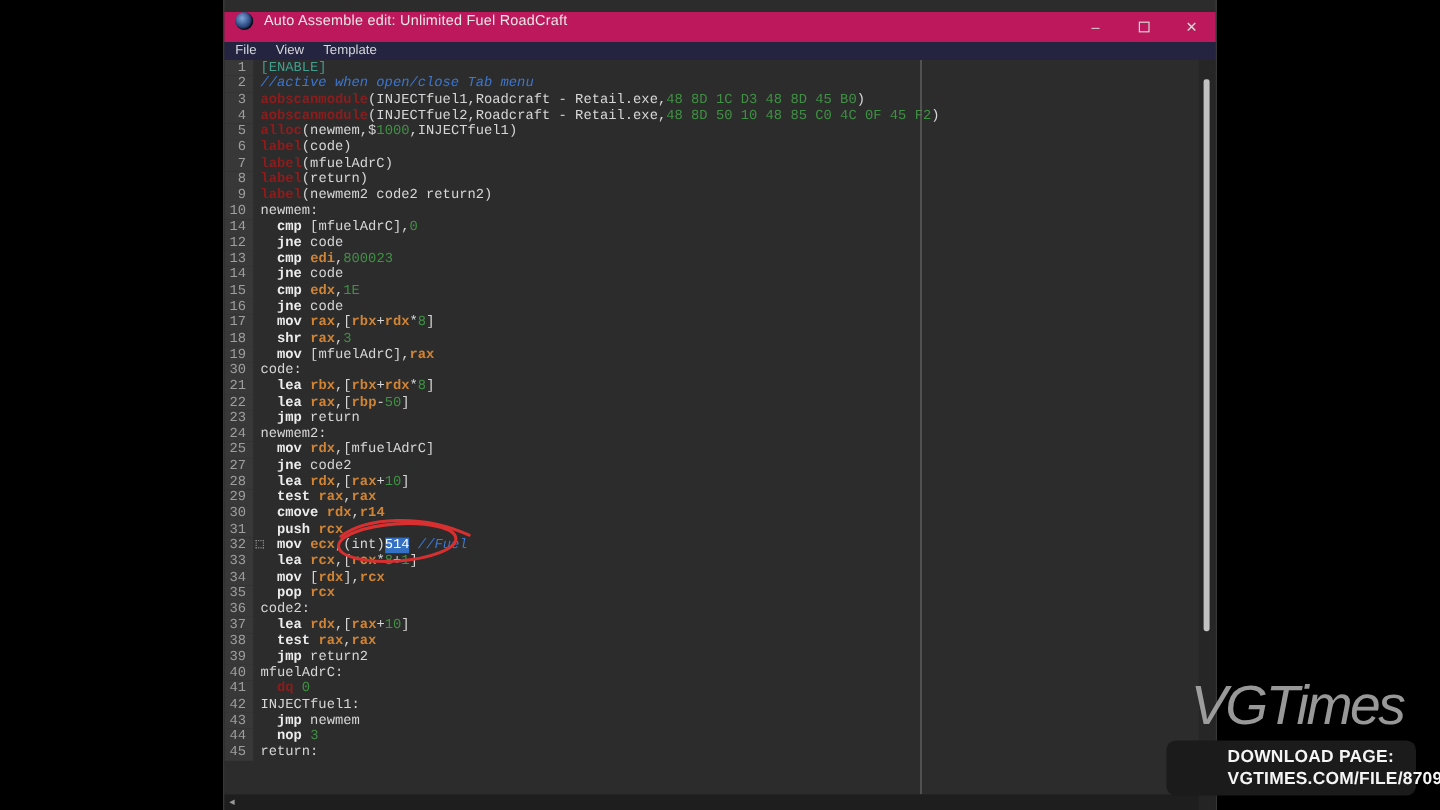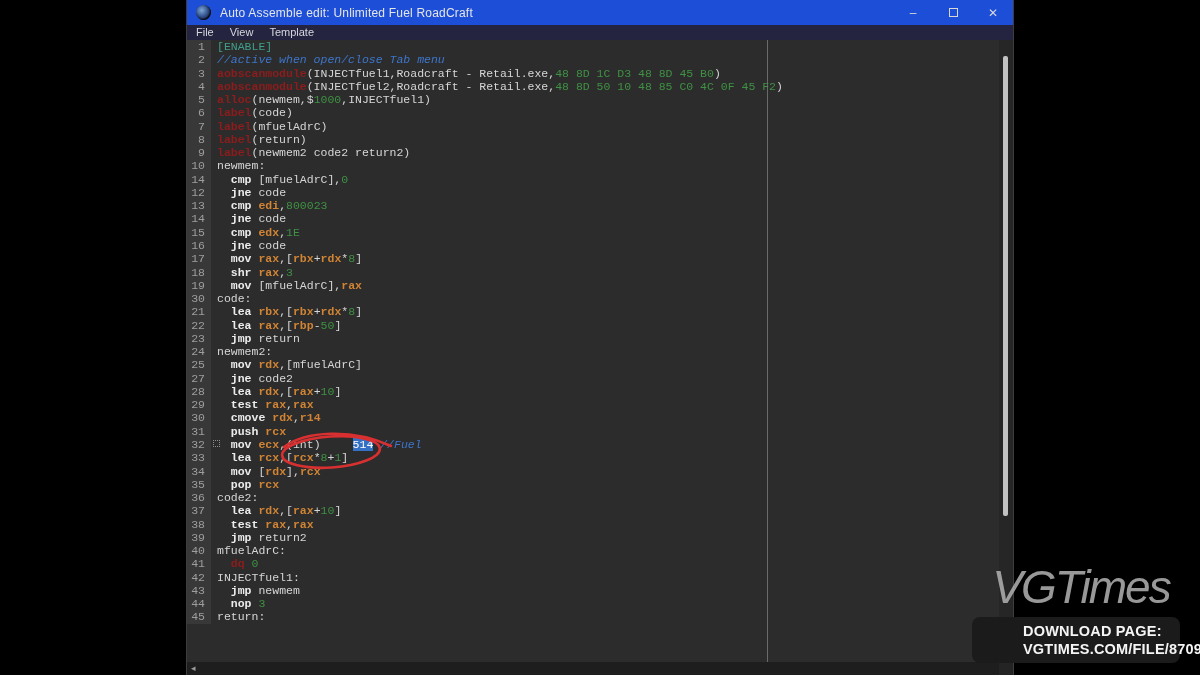--- a/index.html
+++ b/index.html
@@ -4,21 +4,21 @@
 <style>
   * { margin:0; padding:0; box-sizing:border-box; }
   html,body { width:1200px; height:675px; background:#000; overflow:hidden;
               font-family:"Liberation Sans", sans-serif; }
   .stage { position:relative; width:1200px; height:675px; background:#000; }
 
   
   .win { position:absolute; left:186px; top:0; width:828px; height:675px;
          background:#2c2c2c; border-left:1px solid #3d3d3d; border-right:1px solid #3d3d3d;
          display:flex; flex-direction:column; }
-  .titlebar { height:25px; background:#1d4ed8; display:flex; align-items:center; flex:0 0 25px; }
+  .titlebar { height:25px; background:#be185d; display:flex; align-items:flex-start; flex:0 0 25px;margin-top:10px; }
   .app-ico { width:15px; height:15px; border-radius:50%; margin-left:9px;
              background:radial-gradient(circle at 38% 35%, #7ea6d8 0%, #35548f 45%, #101a38 100%);
              box-shadow:inset -1px -1px 2px #000; }
   .win-title { color:#e6e6e6; font-size:12px; margin-left:9px; letter-spacing:.2px; }
   .win-btns { margin-left:auto; display:flex; height:100%; }
   .win-btn { width:40px; height:100%; display:flex; align-items:center; justify-content:center;
              color:#d8d8d8; font-size:12px; }
   .win-btn .sq { width:9px; height:9px; border:1px solid #d8d8d8; display:inline-block; }
   .menubar { height:15px; background:#242440; display:flex; align-items:flex-start; flex:0 0 15px; }
   .menu-item { color:#d6d6de; font-size:11px; padding:0 8px; line-height:15px; }
@@ -34,21 +34,21 @@
         font-family:"Liberation Mono", monospace; }
   .code { padding-left:6px; }
   .marker { position:absolute; left:26px; top:2px; width:7px; height:7px; border:1px dotted #8f8f8f; background:#2c2c2c; }
   .tok-sec { color:#3f9e8e; }
   .tok-com { color:#3d76cc; font-style:italic; }
   .tok-kw  { color:#8e1c1c; font-weight:bold; }
   .tok-ins { color:#ececec; font-weight:bold; }
   .tok-reg { color:#d08434; font-weight:bold; }
   .tok-num { color:#3f9143; }
   .tok-txt { color:#d6d6d6; }
-  .tok-sel { color:#ffffff; background:#3470c4;margin-left:32px; }
+  .tok-sel { color:#ffffff; background:#3470c4; }
 
   
   .vscroll { flex:0 0 14px; background:#262626; position:relative; }
   .vthumb { position:absolute; left:4px; width:5px; top:16px; height:460px; background:#c2c2c2; border-radius:2px; }
   .hscroll { flex:0 0 13px; background:#1e1e1e; display:flex; align-items:center; position:relative; }
   .harrow { color:#9a9a9a; font-size:9px; padding-left:4px; line-height:13px; }
   .hcorner { position:absolute; right:0; top:0; width:14px; height:13px; background:#242424; }
 
   
   .footer { flex:0 0 25px; background:#2c2c2c; border-top:1px solid #1f1f1f;

